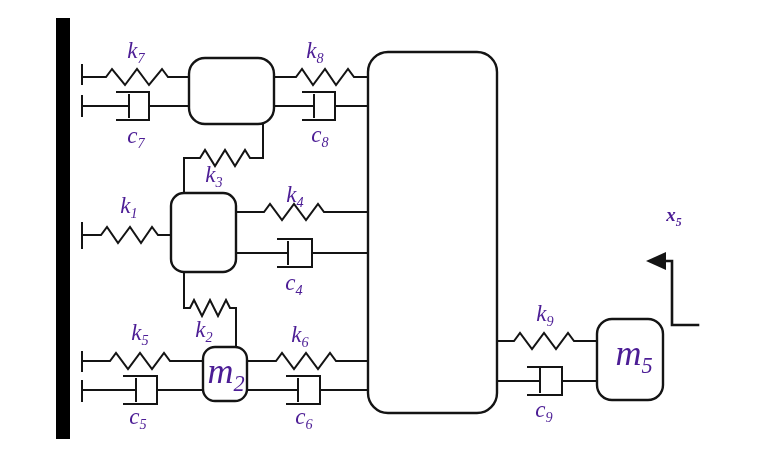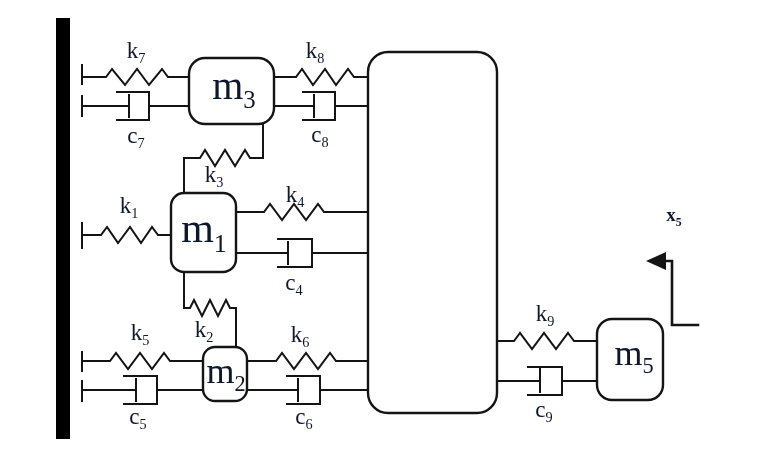--- a/index.html
+++ b/index.html
@@ -8,21 +8,22 @@
     width: 762px;
     height: 460px;
     background: #ffffff;
     font-family: "Liberation Serif", "DejaVu Serif", serif;
     overflow: hidden;
   }
   #diagram-svg { position: absolute; left: 0; top: 0; }
   .lbl {
     position: absolute;
     transform: translate(-50%, -50%);
-    color: #0f172a;
+    font-style: italic;
+    color: #4c1d95;
     white-space: nowrap;
     line-height: 1;
     user-select: none;
   }
   .lbl sub {
     font-size: 0.62em;
     line-height: 1;
   }
   .small-lbl { font-size: 23px; }
   .mass-lbl  { font-weight: 500; }
@@ -129,20 +130,18 @@
   <div class="lbl small-lbl" style="left:300px; top:336px"><span>k</span><sub>6</sub></div>
   <div class="lbl small-lbl" style="left:545px; top:315px"><span>k</span><sub>9</sub></div>
 
   <div class="lbl small-lbl" style="left:136px; top:137px"><span>c</span><sub>7</sub></div>
   <div class="lbl small-lbl" style="left:320px; top:136px"><span>c</span><sub>8</sub></div>
   <div class="lbl small-lbl" style="left:294px; top:284px"><span>c</span><sub>4</sub></div>
   <div class="lbl small-lbl" style="left:138px; top:418px"><span>c</span><sub>5</sub></div>
   <div class="lbl small-lbl" style="left:304px; top:418px"><span>c</span><sub>6</sub></div>
   <div class="lbl small-lbl" style="left:544px; top:411px"><span>c</span><sub>9</sub></div>
 
-  <div class="lbl mass-lbl" style="left:234px; top:89px;  font-size:40px"><span>m</span><sub>3</sub></div>
-  <div class="lbl mass-lbl" style="left:204px; top:232px; font-size:42px"><span>m</span><sub>1</sub></div>
   <div class="lbl mass-lbl" style="left:226px; top:374px; font-size:36px"><span>m</span><sub>2</sub></div>
   <div class="lbl mass-lbl" style="left:634px; top:356px; font-size:36px"><span>m</span><sub>5</sub></div>
 
   <div class="lbl disp-lbl" style="left:674px; top:217px"><span>x</span><sub>5</sub></div>
 
 </div>
 
 </body></html>

